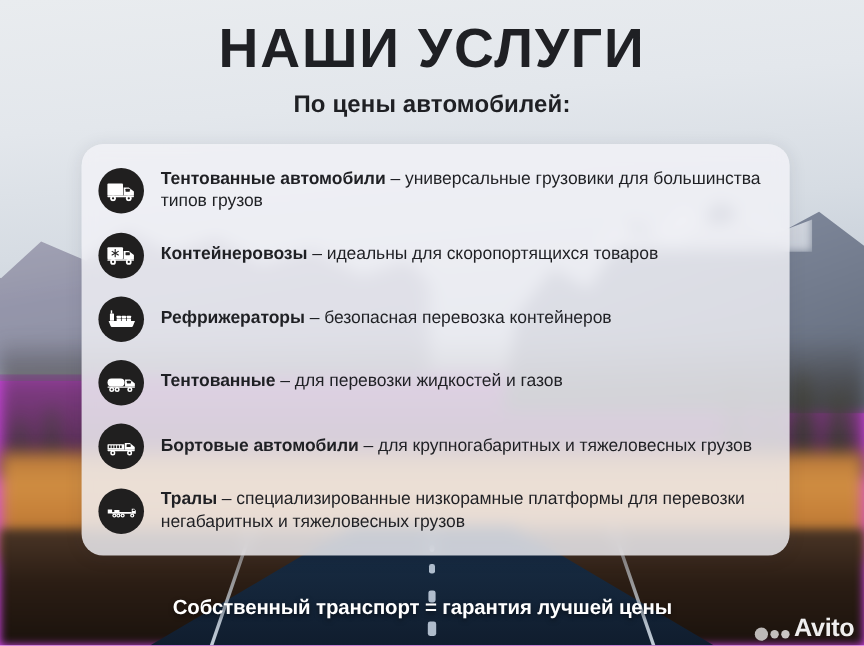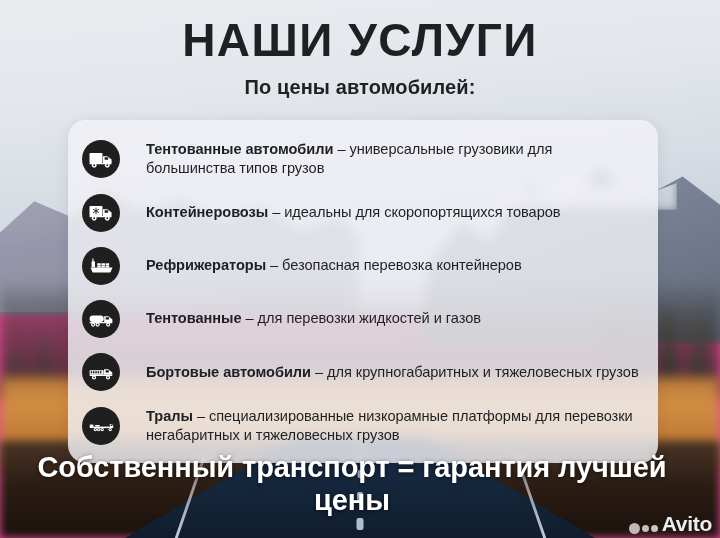--- a/index.html
+++ b/index.html
@@ -9,21 +9,21 @@
     height: 538px;
     overflow: hidden;
     font-family: "Liberation Sans", sans-serif;
   }
 
   .poster {
     position: relative;
     width: 720px;
     height: 538px;
     overflow: hidden;
-    background: #ec4899;
+    background: #d946ef;
   }
 
   
   .bg {
     position: absolute;
     inset: 0;
     overflow: hidden;
   }
 
   
@@ -193,21 +193,21 @@
     padding: 12px 18px 10px 14px;
     z-index: 5;
     display: flex;
     flex-direction: column;
     justify-content: space-around;
   }
 
   .service-row {
     display: flex;
     align-items: center;
-    gap: 26px;
+    gap: 14px;
     padding: 1px 0;
   }
 
   .icon-badge {
     flex: 0 0 auto;
     width: 38px;
     height: 38px;
     border-radius: 50%;
     background: #201f1f;
     display: flex;
@@ -225,21 +225,21 @@
   .service-text .term {
     font-weight: 700;
   }
 
   
   .bottom-banner {
     position: absolute;
     left: 0; right: 16px;
     bottom: 21px;
     text-align: center;
-    font-size: 29px;
+    font-size: 17px;
     font-weight: 700;
     color: #ffffff;
     letter-spacing: -.1px;
     text-shadow: 0 1px 4px rgba(0,0,0,.55);
     z-index: 6;
   }
 
   
   .watermark {
     position: absolute;

